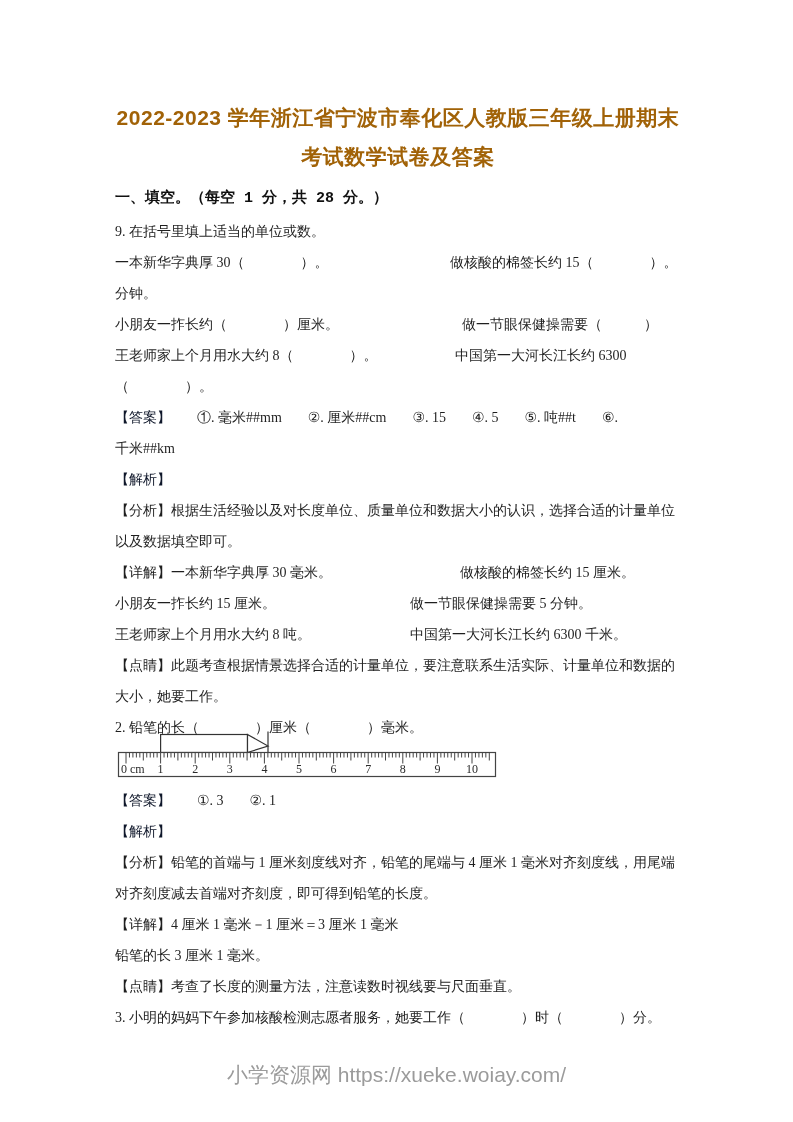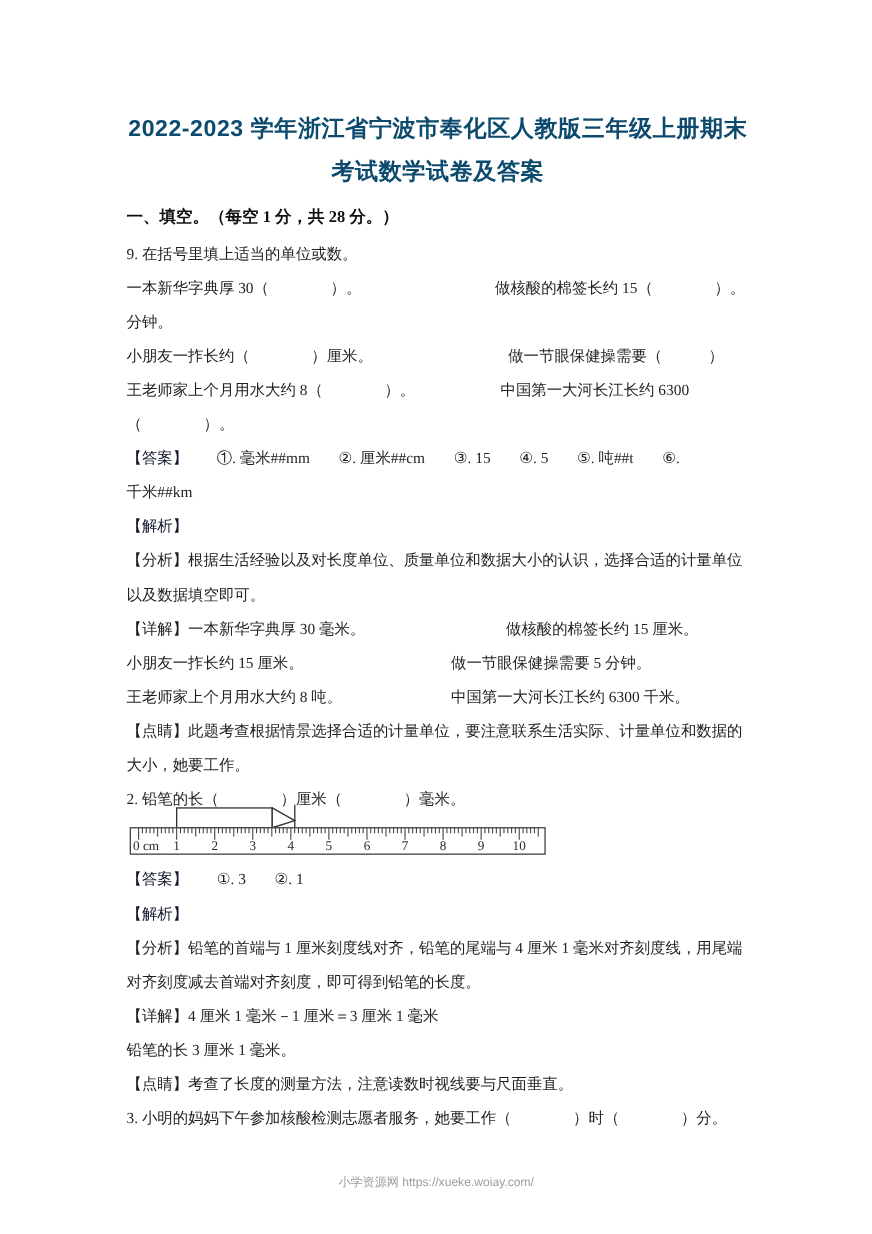--- a/index.html
+++ b/index.html
@@ -1,40 +1,40 @@
 <!DOCTYPE html>
 <html><head>
 <meta charset="utf-8">
 <style>
   html,body{margin:0;padding:0;background:#e8e8e8;}
   .page{position:relative;width:793px;height:1122px;background:#ffffff;margin:0 auto;
         font-family:"Liberation Serif","DejaVu Serif",serif;color:#1f1f1f;overflow:hidden;}
   .content{position:absolute;left:115px;top:0;width:566px;}
   .title{font-family:"Liberation Sans","DejaVu Sans",sans-serif;font-weight:700;
-         font-size:21px;line-height:36px;text-align:center;color:#0c4a6e;letter-spacing:0.5px;}
+         font-size:21px;line-height:36px;text-align:center;color:#a16207;letter-spacing:0.5px;}
   .t1{margin-top:100px;}
   .t2{margin-top:3px;}
-  .sec{font-family:Liberation Serif, serif;font-weight:700;
+  .sec{font-family:Liberation Mono, monospace;font-weight:700;
        font-size:15px;line-height:31px;margin-top:8px;color:#101010;}
   .ln{font-size:14px;line-height:31px;position:relative;white-space:nowrap;}
   .q1-stem{margin-top:2px;}
   .col-r{position:absolute;top:0;}
   .off-335{left:335px;text-align:center;}
   .off-347{left:347px;}
   .off-340{left:340px;}
   .off-345{left:345px;}
   .off-295{left:295px;}
   .marker{color:#0f172a;}
   .ans-item{margin-left:26px;}
   .ruler-wrap{margin-top:-12px;margin-left:2px;height:48px;}
   .ruler-wrap svg{display:block;}
   .ruler-label{font-family:"Liberation Serif","DejaVu Serif",serif;font-size:12px;fill:#2a2a2a;}
   .ans-after-fig{margin-top:6px;}
   .footer{position:absolute;left:0;top:1060px;width:793px;text-align:center;
-          font-family:"Liberation Sans","DejaVu Sans",sans-serif;font-size:11px;
+          font-family:"Liberation Sans","DejaVu Sans",sans-serif;font-size:21px;
           color:#9B9B9B;line-height:30px;}
 </style>
 </head>
 <body>
 
 <div class="page">
   <div class="content">
 
     <div class="title t1">2022-2023 学年浙江省宁波市奉化区人教版三年级上册期末</div>
     <div class="title t2">考试数学试卷及答案</div>

